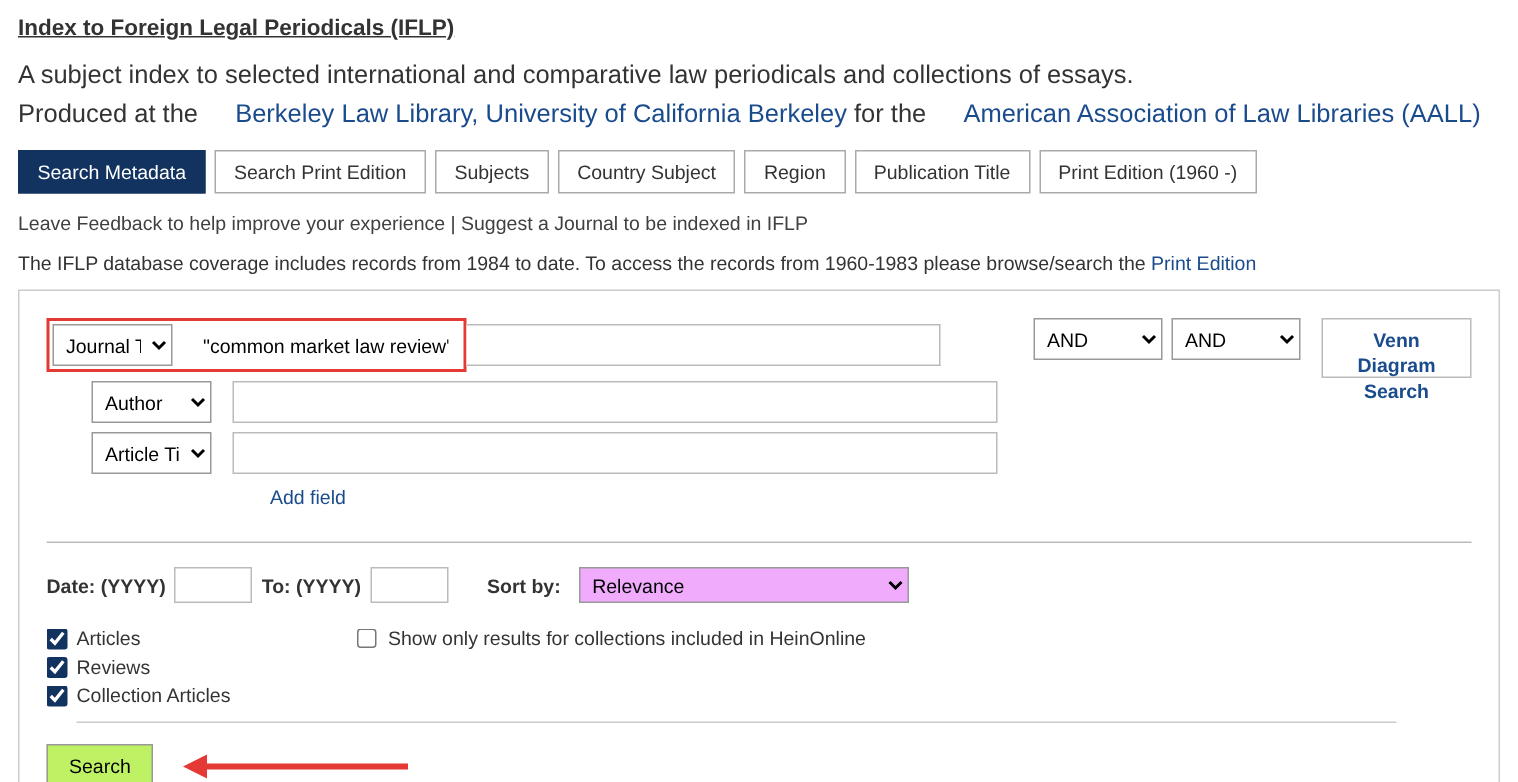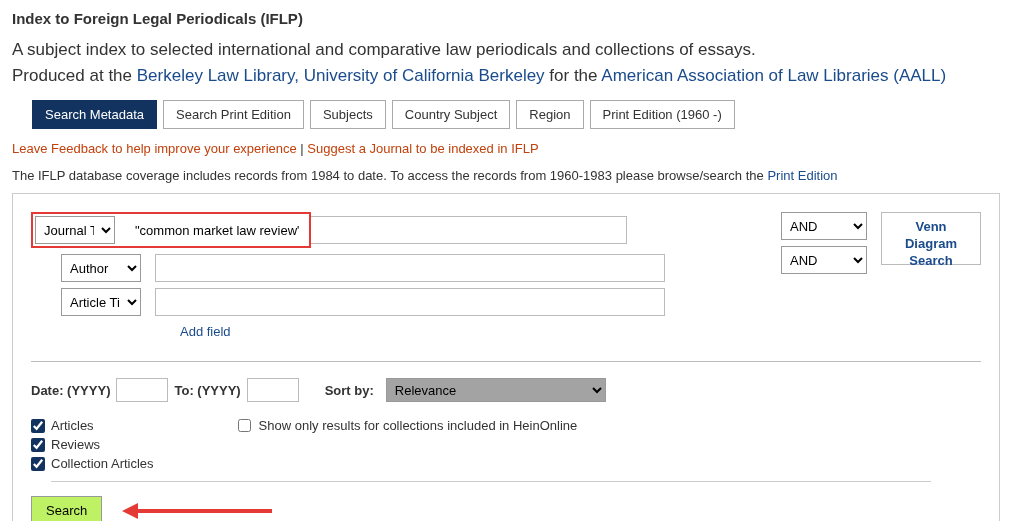--- a/index.html
+++ b/index.html
@@ -1,44 +1,44 @@
 <!DOCTYPE html>
 <html><head>
   <meta charset="utf-8">
   <style>
     * { box-sizing: border-box; margin: 0; padding: 0; }
     body { font-family: Arial, Helvetica, sans-serif; font-size: 13px; color: #333; background: #fff; padding: 10px 12px; width: 1012px; }
-    .page-title { font-size: 15px; font-weight: bold; color: #333; margin-bottom: 10px; }
+    .page-title { font-size: 15px; font-weight: bold; color: #333; margin-bottom: 10px; text-decoration: underline; }
     .desc { font-size: 17px; color: #333; line-height: 1.5; margin-bottom: 12px; }
-    .desc a { color: #1a4b8c; text-decoration: none; }
+    .desc a { color: #1a4b8c; text-decoration: none; margin-left: 20px; }
     .tab-row { display: flex; gap: 6px; margin-bottom: 12px; }
     .tab { border: 1px solid #aaa; padding: 6px 12px; background: #fff; font-size: 13px; cursor: pointer; }
-    .tab.active { background: #12335f; color: #fff; border-color: #12335f; margin-left: 20px; }
+    .tab.active { background: #12335f; color: #fff; border-color: #12335f; }
     .feedback-line { margin-bottom: 12px; }
-    .feedback-line a { color: #c2410c; text-decoration: none; }
+    .feedback-line a { color: #404040; text-decoration: none; }
     .coverage { margin-bottom: 10px; }
     .coverage a { color: #1a4b8c; text-decoration: none; }
     .search-panel { border: 1px solid #ccc; padding: 18px 18px 18px 18px; }
     .row-area { display: flex; align-items: flex-start; gap: 14px; position: relative; }
     .fields-col { flex: 0 0 auto; }
     .field-row { display: flex; align-items: center; gap: 14px; margin-bottom: 6px; }
     .sel { border: 1px solid #999; height: 28px; font-size: 13px; padding: 0 4px; background: #fff; }
     .sel-field { width: 80px; }
     .text-input { border: 1px solid #bbb; height: 28px; padding: 0 8px; font-size: 13px; width: 510px; }
     .highlight-box { border: 2px solid #e53935; padding: 2px; display: flex; align-items: center; gap: 12px; }
     .highlight-box .sel-field { border: 1px solid #999; }
-    .bool-col { display: flex; flex-direction: column; gap: 6px; margin-left: auto; }
+    .bool-col { display: flex; gap: 6px; margin-left: auto; }
     .sel-bool { width: 86px; }
-    .venn-btn { border: 1px solid #bbb; background: #fff; color: #1a4b8c; font-weight: bold; font-size: 13px; width: 100px; height: 53px; text-align: center; cursor: pointer; line-height: 1.3; padding: 6px; }
+    .venn-btn { border: 1px solid #bbb; background: #fff; color: #1a4b8c; font-weight: bold; font-size: 13px; width: 100px; height: 40px; text-align: center; cursor: pointer; line-height: 1.3; padding: 6px; }
     .add-field { color: #1a4b8c; margin-left: 149px; margin-top: 2px; cursor: pointer; display: inline-block; }
     hr.sep { border: none; border-top: 1px solid #bbb; margin: 22px 0 16px 0; }
     .date-row { display: flex; align-items: center; gap: 6px; margin-bottom: 16px; }
     .date-row .lbl { font-weight: bold; text-align: right; }
     .date-input { border: 1px solid #bbb; height: 24px; width: 52px; padding: 0 4px; }
-    .sort-sel { border: 1px solid #999; height: 24px; width: 220px; padding: 0 4px; background: #a3a3a3; font-size: 13px; margin-left: 6px; }
+    .sort-sel { border: 1px solid #999; height: 24px; width: 220px; padding: 0 4px; background: #f0abfc; font-size: 13px; margin-left: 6px; }
     .checks-row { display: flex; align-items: flex-start; gap: 84px; margin-bottom: 10px; }
     .checks-col { display: flex; flex-direction: column; gap: 4px; }
     .check-item { display: flex; align-items: center; gap: 6px; }
     .check-item input[type=checkbox] { width: 14px; height: 14px; accent-color: #12335f; }
     .hein-check { display: flex; align-items: center; gap: 8px; }
     hr.thin { border: none; border-top: 1px solid #ccc; margin: 8px 0 14px 0; width: 880px; max-width: 100%; margin-left: 20px; }
     .search-row { display: flex; align-items: center; gap: 20px; }
     .search-btn { border: 1px solid #999; background: #bef264; padding: 6px 14px; font-size: 13px; cursor: pointer; }
     .arrow { width: 150px; height: 14px; position: relative; }
     .arrow-line { position: absolute; top: 5px; left: 14px; right: 0; height: 4px; background: #e53935; }
@@ -54,20 +54,21 @@
   <span>A subject index to selected international and comparative law periodicals and collections of essays.</span><br>
   <span>Produced at the </span><a href="#">Berkeley Law Library, University of California Berkeley</a><span> for the </span><a href="#">American Association of Law Libraries (AALL)</a>
 </div>
 
 <div class="tab-row">
   <div class="tab active">Search Metadata</div>
   <div class="tab">Search Print Edition</div>
   <div class="tab">Subjects</div>
   <div class="tab">Country Subject</div>
   <div class="tab">Region</div>
+  <div class="tab">Publication Title</div>
   <div class="tab">Print Edition (1960 -)</div>
 </div>
 
 <div class="feedback-line">
   <a href="#">Leave Feedback to help improve your experience</a><span> | </span><a href="#">Suggest a Journal to be indexed in IFLP</a>
 </div>
 
 <div class="coverage">
   <span>The IFLP database coverage includes records from 1984 to date. To access the records from 1960-1983 please browse/search the </span><a href="#">Print Edition</a>
 </div>

